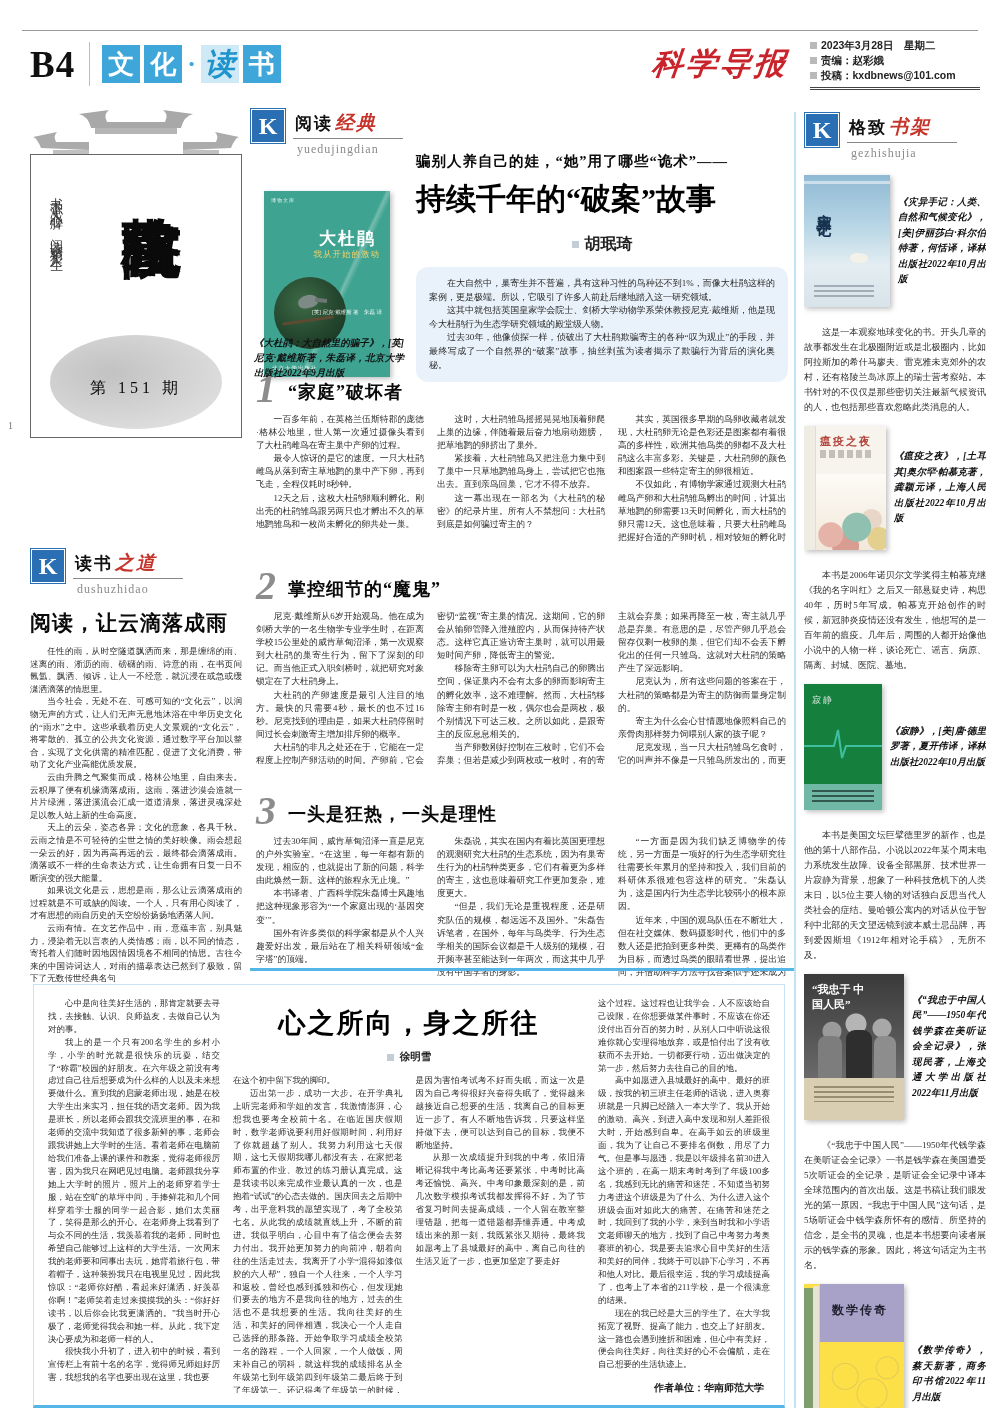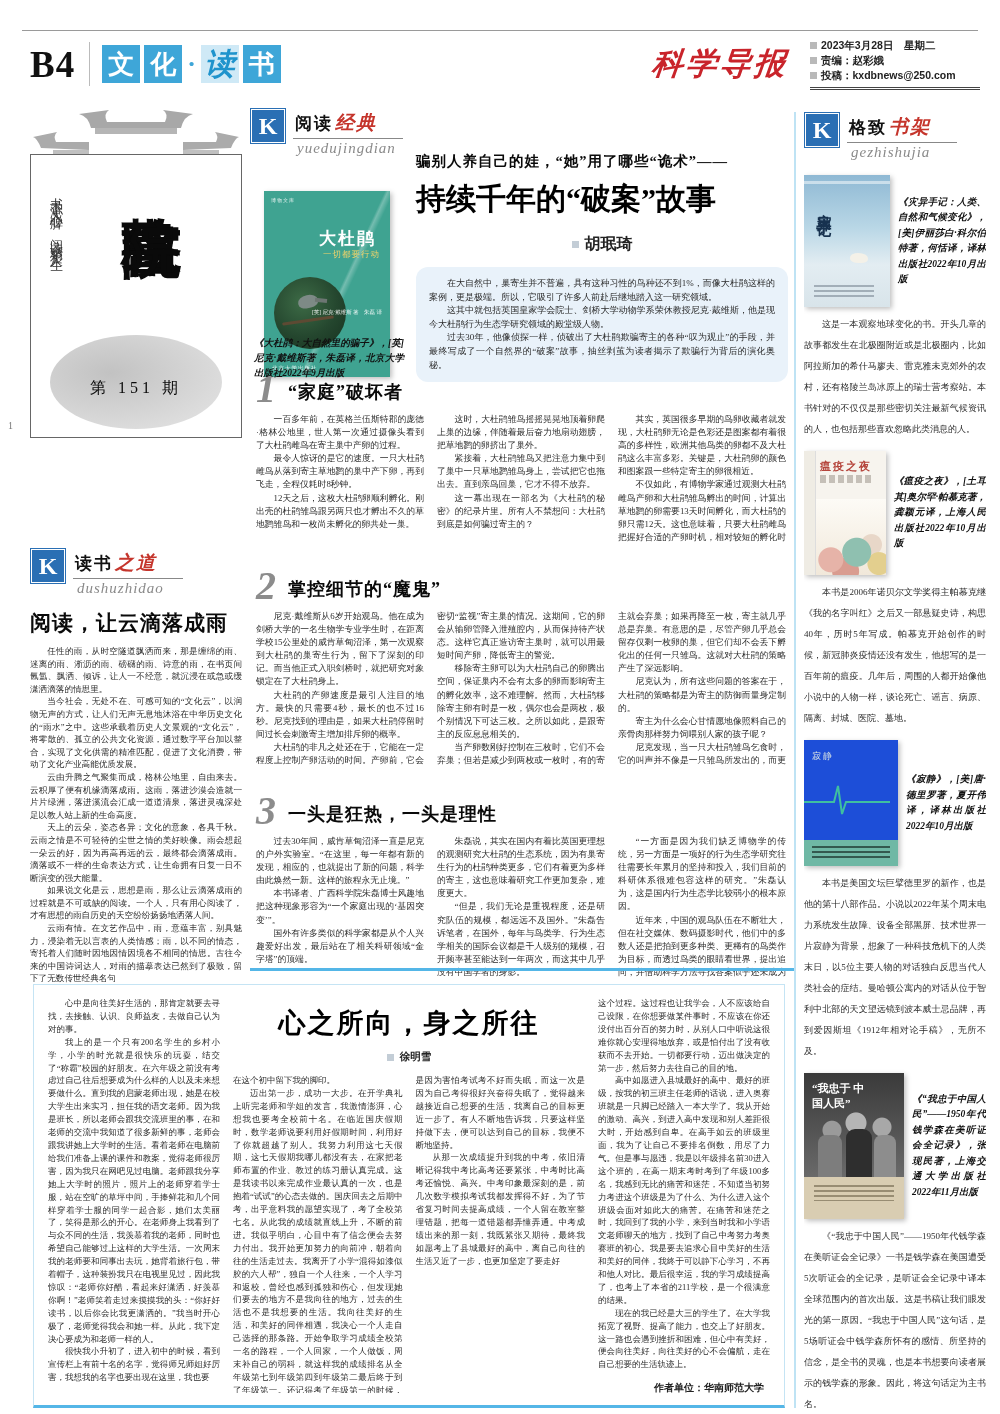--- a/index.html
+++ b/index.html
@@ -34,21 +34,21 @@
     background:radial-gradient(ellipse at 35% 40%, #c2c2c2 0%, #d2d2d2 45%, #dddddd 75%, #e6e6e6 100%); }
   .mh-issue { position:absolute; left:50%; transform:translateX(-50%); bottom:38px; font-size:16px; letter-spacing:4px; color:#0a0a0a; white-space:nowrap; }
 
   
   .kh { display:flex; align-items:flex-start; gap:7px; }
   .k-badge { width:36px; height:36px; background:#2a6fb4; color:#fff; font-size:24px; font-weight:bold; font-family:"Liberation Serif",serif; display:flex; align-items:center; justify-content:center; box-shadow:inset 0 0 0 1px #2a6fb4, inset 0 0 0 2px #ffffff; flex:none; }
   .kh-right { padding-top:2px; }
   .kh-row { display:flex; align-items:baseline; gap:2px; border-bottom:1px solid #888; padding:0 26px 2px 2px; }
   .kh-black { font-size:17px; font-weight:bold; color:#111; letter-spacing:2px; }
   .kh-red { font-size:19px; font-weight:bold; font-style:italic; color:#c5352c; letter-spacing:2px; }
-  .kh-pinyin { font-size:15px; font-style:italic; color:#8a8a8a; letter-spacing:1px; padding-left:4px; }
+  .kh-pinyin { font-size:12px; color:#8a8a8a; letter-spacing:1px; padding-left:4px; }
 
   
   .dushu { position:absolute; left:30px; top:548px; width:212px; height:446px; overflow:hidden; }
   .dushu-headline { font-size:21px; font-weight:900; color:#0a0a0a; margin:12px 0 8px 0; letter-spacing:1px; }
   .bodytext p { text-indent:2em; text-align:justify; }
   .dushu .bodytext { font-size:8.6px; line-height:12.6px; color:#2c2c2c; }
   .dushu-author { text-align:right; font-weight:bold; font-size:9.5px; margin-top:2px; padding-right:2px; }
 
   
   .main-art { position:absolute; left:250px; top:108px; width:542px; height:862px; }
@@ -86,42 +86,42 @@
   .sec2 { margin-top:14px; } .sec2 .sec-body { height:170px; }
   .sec3 { margin-top:14px; } .sec3 .sec-body { height:152px; }
 
   
   .shelf { position:absolute; left:804px; top:112px; width:182px; height:1296px; overflow:hidden; }
   .shelf .kh { margin-bottom:14px; }
   .book { margin-bottom:11px; }
   .book-row { display:flex; gap:8px; }
   .bcover { flex:none; position:relative; overflow:hidden; box-shadow:2px 2px 5px rgba(0,0,0,.25); }
   .bcap { font-size:9.5px; line-height:15.5px; font-weight:bold; font-style:italic; color:#111; text-align:justify; align-self:center; }
-  .bdesc { margin-top:7px; font-size:9px; line-height:21px; color:#2c2c2c; text-indent:2em; text-align:justify; }
+  .bdesc { margin-top:18px; font-size:9px; line-height:15px; color:#2c2c2c; text-indent:2em; text-align:justify; }
 
   .cov-zaiyi { width:86px; height:132px; background:linear-gradient(#8fb9d4 0%, #b9d7e6 40%, #e3edf2 68%, #d8e4ea 100%); }
   .cov-zaiyi .vt { position:absolute; left:10px; top:26px; writing-mode:vertical-rl; font-size:15px; font-weight:900; color:#17324f; letter-spacing:3px; }
   .cov-zaiyi .bear { position:absolute; left:46px; top:78px; width:18px; height:10px; border-radius:50% 60% 40% 50%; background:#f4f1e8; }
   .cov-zaiyi .bars { position:absolute; left:10px; bottom:8px; width:60px; height:14px; background:repeating-linear-gradient(#7b8894 0 2px, transparent 2px 5px); opacity:.6; }
   .cov-zaiyi .topbar { position:absolute; left:0; top:6px; width:100%; height:3px; background:rgba(255,255,255,.5); }
 
   .cov-wenyi { width:82px; height:124px; background:#f7f4ee; }
   .cov-wenyi .spine { position:absolute; left:0; top:0; width:12px; height:100%; background:#efece4; border-right:1px solid #ddd; }
   .cov-wenyi .t { position:absolute; left:16px; top:8px; font-size:11px; font-weight:bold; color:#b5453c; letter-spacing:2px; }
   .cov-wenyi .a { position:absolute; left:16px; top:24px; width:52px; height:8px; background:repeating-linear-gradient(90deg,#b0a9a0 0 6px, transparent 6px 9px); opacity:.7; }
   .cov-wenyi .art { position:absolute; left:12px; bottom:0; width:74px; height:76px;
      background:
        radial-gradient(circle at 20% 80%, #e6b3a8 0 12px, transparent 13px),
        radial-gradient(circle at 55% 70%, #8fc0b0 0 14px, transparent 15px),
        radial-gradient(circle at 85% 85%, #e3cf8e 0 11px, transparent 12px),
        radial-gradient(circle at 40% 95%, #d99c90 0 13px, transparent 14px),
        radial-gradient(circle at 75% 60%, #e8d7c8 0 10px, transparent 11px),
        linear-gradient(#fdfbf6, #f1e8da); }
 
-  .cov-jijing { width:94px; height:126px; background:#1d4ed8; }
+  .cov-jijing { width:78px; height:126px; background:#15803d; }
   .cov-jijing .t { position:absolute; left:8px; top:10px; font-size:9px; color:#dfe8e4; letter-spacing:2px; }
   .cov-jijing svg { position:absolute; left:0; top:40px; }
   .cov-jijing .band { position:absolute; left:0; bottom:0; width:100%; height:26px; background:#6fb8a5; }
   .cov-jijing .band i { display:block; margin:6px 8px 0; height:12px; background:repeating-linear-gradient(#244139 0 2px, transparent 2px 5px); opacity:.8; }
 
   .cov-qian { width:100px; height:146px; background:#4c4c4c; }
   .cov-qian .t { position:absolute; left:8px; top:8px; font-size:11px; font-weight:bold; color:#fff; line-height:15px; width:60px; }
   .cov-qian .ph { position:absolute; left:0; top:0; width:100%; height:104px;
      background:
        radial-gradient(circle at 28% 55%, #9a9a9a 0 9px, transparent 10px),
@@ -185,21 +185,21 @@
       <span class="hdr-info-row">
           <span class="sq"></span>
           <span>2023年3月28日　星期二</span>
         </span>
       <span class="hdr-info-row">
           <span class="sq"></span>
           <span>责编：赵彩娥</span>
         </span>
       <span class="hdr-info-row">
           <span class="sq"></span>
-          <span>投稿：kxdbnews@250.com</span>
+          <span>投稿：kxdbnews@101.com</span>
         </span>
     </span>
   </div>
 
   <div class="masthead">
     <svg class="arch" width="206" height="52" viewBox="0 0 206 52">
       <path d="M58 20 Q55 8 46 6 L76 2 Q70 6 74 14 L132 14 Q136 6 130 2 L160 6 Q151 8 148 20 Z" fill="#a8a8a8"></path>
       <rect x="62" y="20" width="82" height="6" fill="#b5b5b5"></rect>
       <path d="M8 40 Q4 30 0 29 L24 24 Q20 28 23 34 L56 34 L56 42 Z" fill="#ababab"></path>
       <path d="M198 40 Q202 30 206 29 L182 24 Q186 28 183 34 L150 34 L150 42 Z" fill="#ababab"></path>
@@ -246,21 +246,21 @@
           <span class="kh-red">经典</span>
         </span>
         <span class="kh-pinyin">yuedujingdian</span>
       </span>
     </div>
 
     <div class="cover-dujuan bcover">
       <div class="cd-diag"></div>
       <div class="cd-series">博物文库</div>
       <div class="cd-title">大杜鹃</div>
-      <div class="cd-sub">一切都要行动</div>
+      <div class="cd-sub">我从开始的激动</div>
       <div class="cd-circle"></div>
       <div class="cd-branch"></div>
       <div class="cd-bird"></div>
       <div class="cd-author">[英] 尼克·戴维斯 著　朱磊 译</div>
       <div class="cd-pub">北京大学出版社</div>
     </div>
     <div class="ma-caption">《大杜鹃：大自然里的骗子》，[英]尼克·戴维斯著，朱磊译，北京大学出版社2022年9月出版</div>
 
     <div class="ma-right">
       <div class="ma-kicker">骗别人养自己的娃，“她”用了哪些“诡术”——</div>

